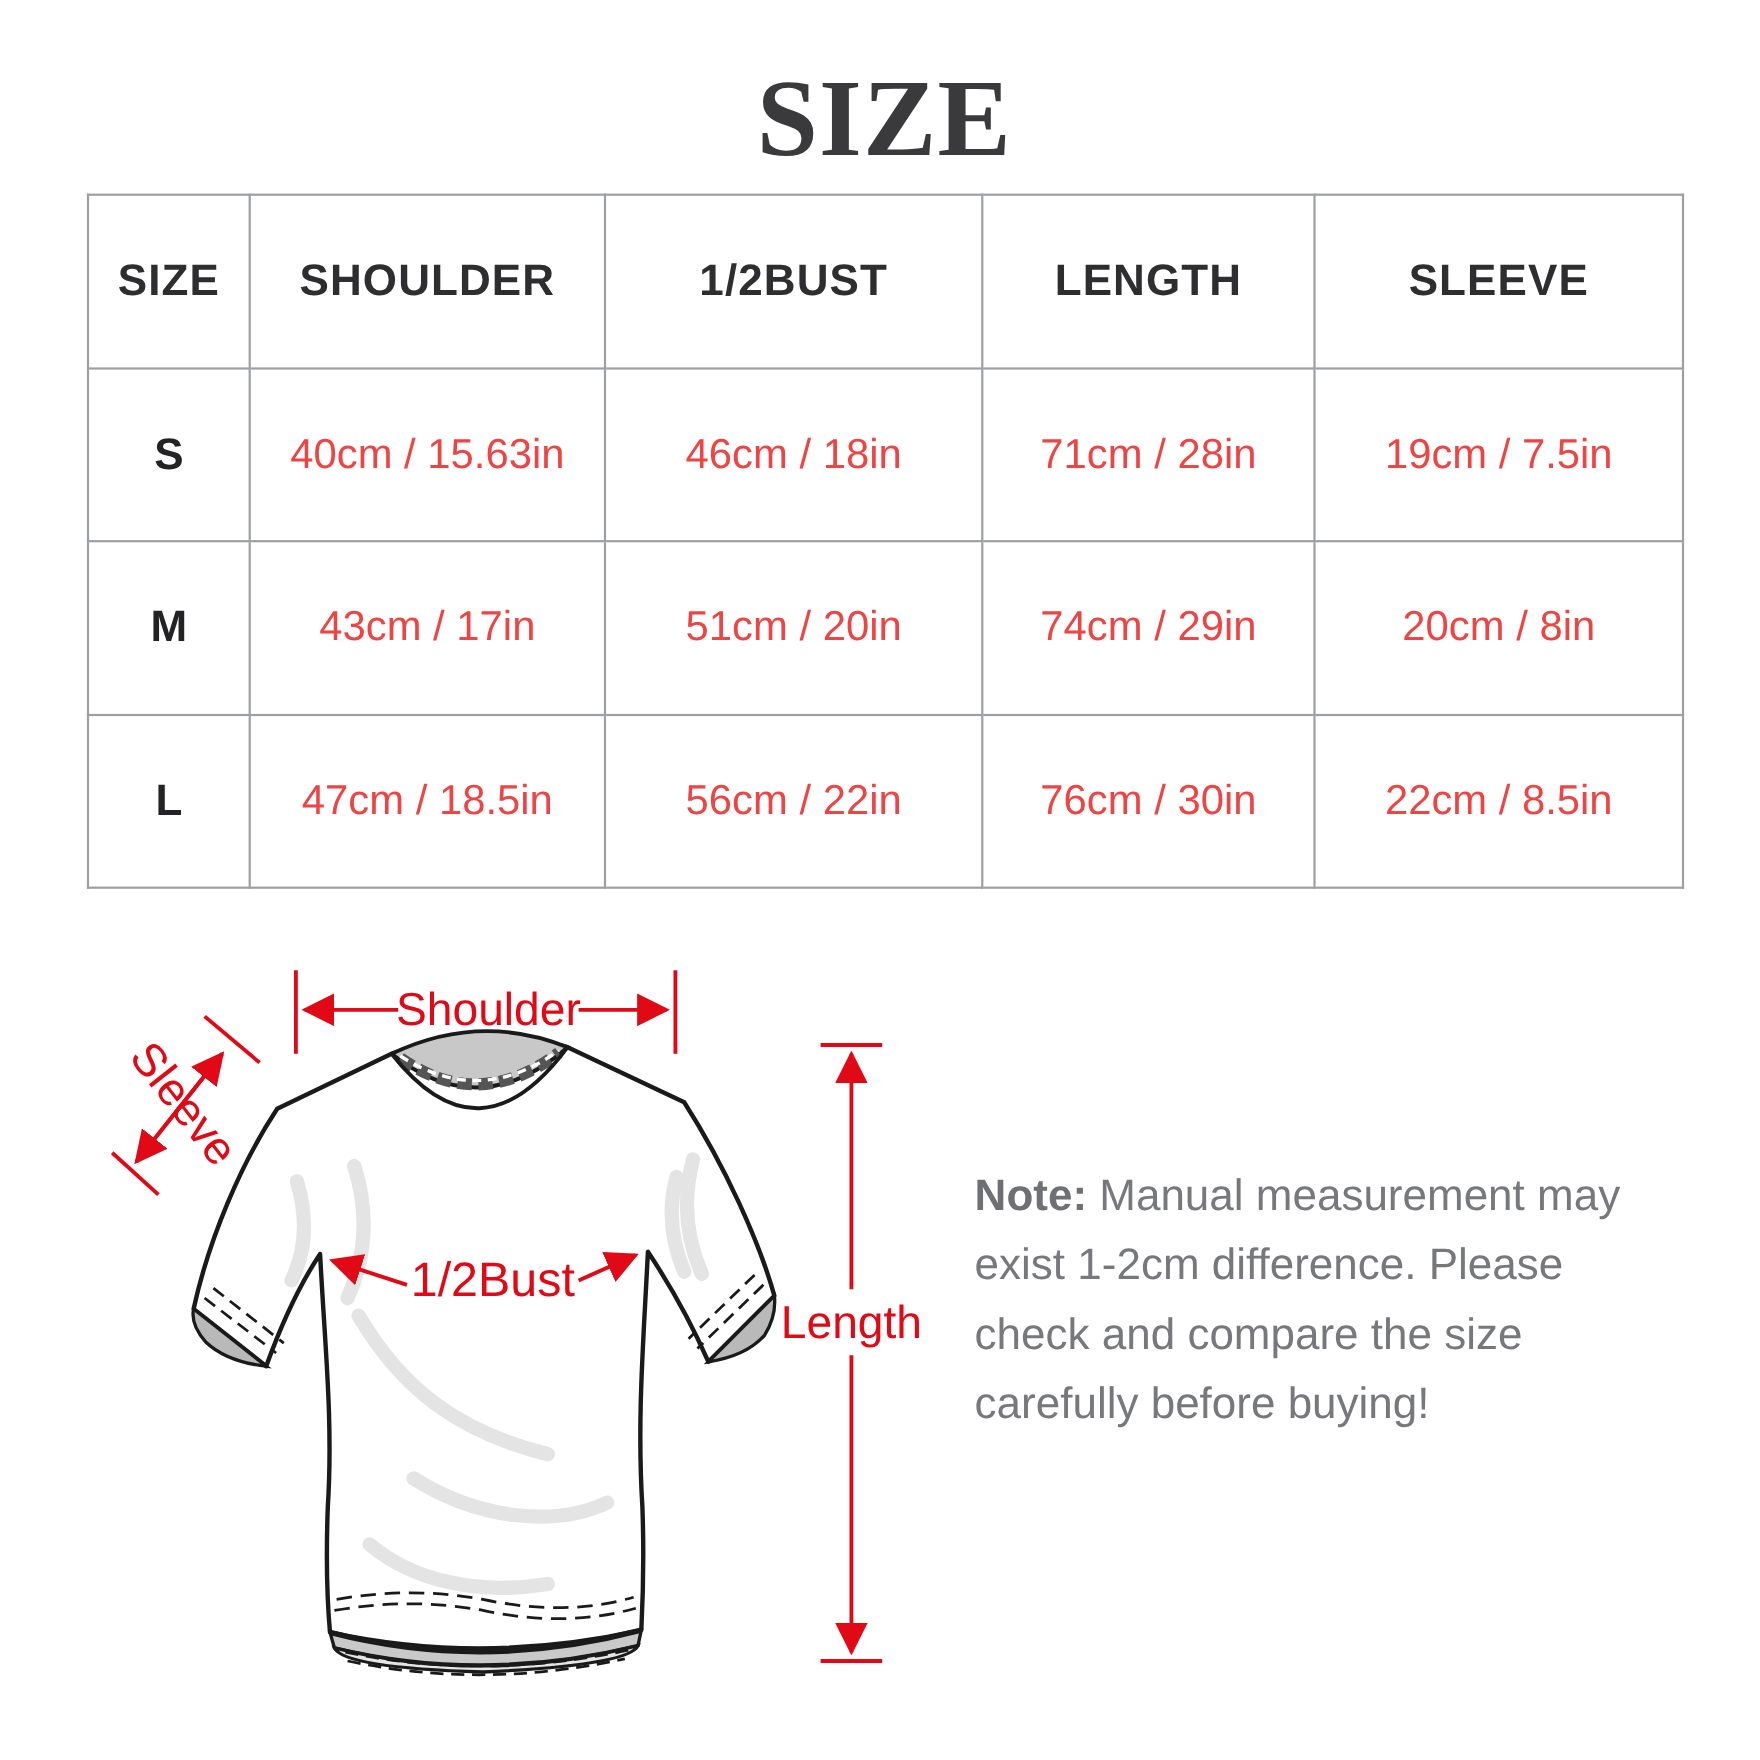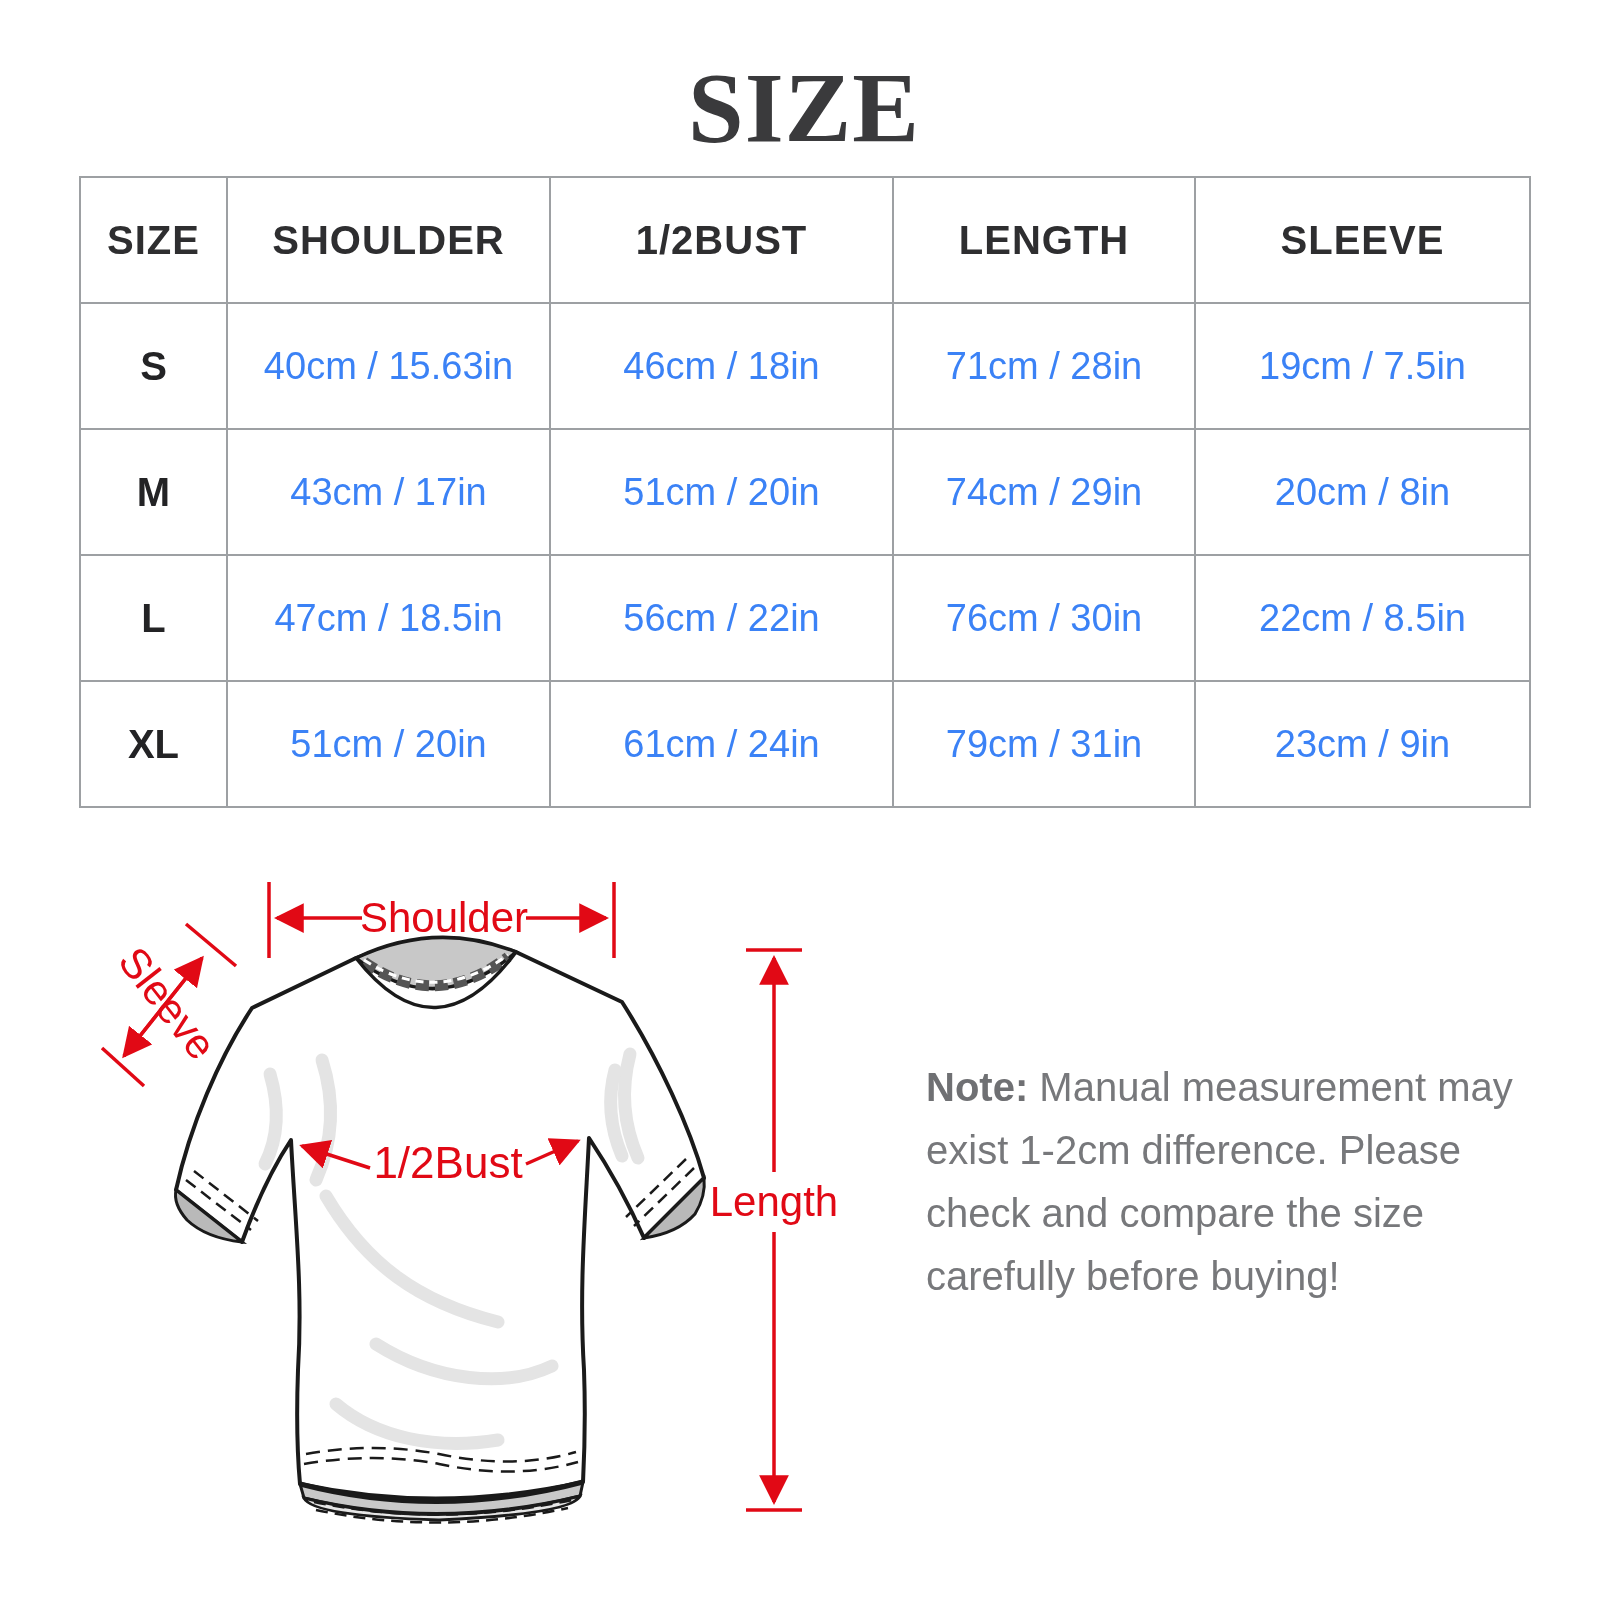--- a/index.html
+++ b/index.html
@@ -29,28 +29,28 @@
     height:70px;
     background:#fff;
   }
   table.size-table th {
     font-size:40px; font-weight:bold; color:#2e2e30; letter-spacing:1px;
   }
   td.size-col {
     font-size:40px; font-weight:bold; color:#232325;
   }
   td.val {
-    font-size:38px; font-weight:normal; color:#3b82f6;
+    font-size:38px; font-weight:normal; color:#ef4444;
   }
 
   .diagram-svg { position:absolute; left:70px; top:860px; width:800px; height:720px; }
 
   .note {
     position:absolute; left:882px; top:1056px; width:612px;
-    font-size:40px; line-height:63px; color:#77787b;margin-left:40px;
+    font-size:40px; line-height:63px; color:#77787b;
   }
   .note b { font-weight:bold; color:#6f7073; }
 </style>
 </head>
 <body>
 
 <div class="page">
 
   <div class="title">SIZE</div>
 
@@ -83,27 +83,20 @@
       <td class="val">51cm / 20in</td>
       <td class="val">74cm / 29in</td>
       <td class="val">20cm / 8in</td>
     </tr>
     <tr>
       <td class="size-col">L</td>
       <td class="val">47cm / 18.5in</td>
       <td class="val">56cm / 22in</td>
       <td class="val">76cm / 30in</td>
       <td class="val">22cm / 8.5in</td>
-    </tr>
-    <tr>
-      <td class="size-col">XL</td>
-      <td class="val">51cm / 20in</td>
-      <td class="val">61cm / 24in</td>
-      <td class="val">79cm / 31in</td>
-      <td class="val">23cm / 9in</td>
     </tr>
   </tbody>
     </table>
 
   <svg class="diagram-svg" viewBox="0 0 800 720">
     <defs>
       <marker id="arr" viewBox="0 0 10 10" refX="9" refY="5" markerWidth="8.5" markerHeight="8.5" orient="auto">
         <path d="M0,0 L10,5 L0,10 z" fill="#e10915"></path>
       </marker>
     </defs>

